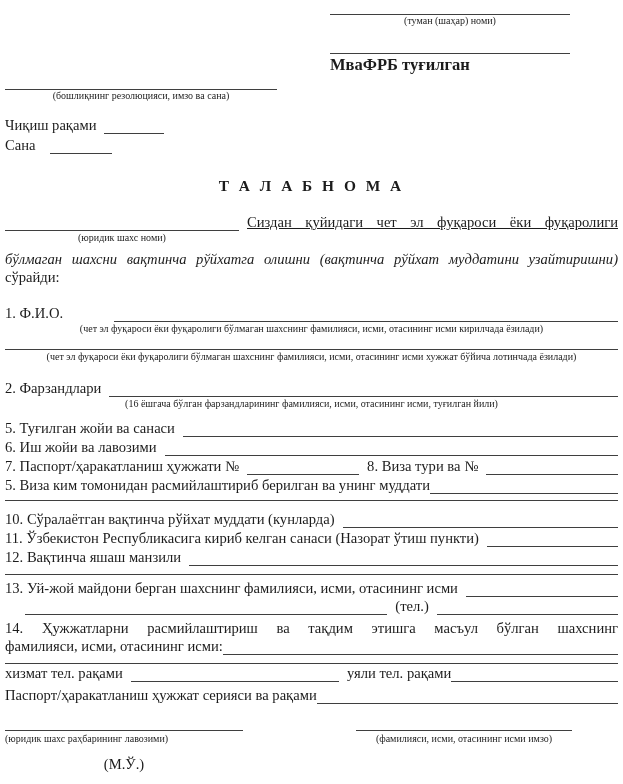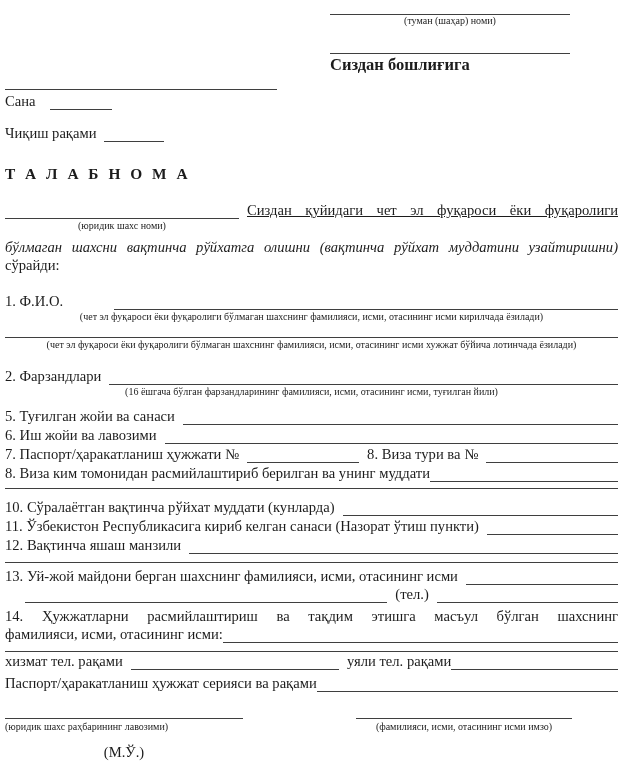--- a/index.html
+++ b/index.html
@@ -23,21 +23,21 @@
   .hdr-right .line2{height:8px;margin-top:18px;}
   .addressee{font-size:16.5px;font-weight:bold;line-height:20px;margin-top:1px;}
 
   .hdr-left{width:272px;margin-top:8px;}
   .hdr-left .line1{height:6px;}
   .numrow{margin-top:2px;}
   .numrow.first{margin-top:14px;}
   .w60{width:60px;height:14px;margin-left:8px;}
   .w62{width:62px;height:14px;margin-left:14px;}
 
-  .title{margin-top:22px;text-align:left;font-weight:bold;font-size:15.4px;letter-spacing:3px;line-height:19px;}
+  .title{margin-top:22px;text-align:center;font-weight:bold;font-size:15.4px;letter-spacing:3px;line-height:19px;}
 
   .intro-row{margin-top:18px;text-decoration:underline;}
   .org-blank{width:234px;height:15px;flex:0 0 auto;}
   .intro-t1{flex:1 1 auto;display:block;padding-left:8px;text-align:justify;text-align-last:justify;}
   .org-cap{width:234px;margin-top:1px;}
   .intro-t2{margin-top:6px;font-style:italic;}
 
   .f1-row{margin-top:18px;gap:43px;}
   .cap-u{margin-top:1px;}
   .hr-f1{margin-top:14px;}
@@ -64,32 +64,33 @@
 </style>
 </head>
 <body>
 
 <div class="page">
 
   <div class="hdr-right">
     <div class="hr line1"></div>
     <div class="caption center">(туман (шаҳар) номи)</div>
     <div class="hr line2"></div>
-    <div class="addressee">Сиздан бошлиғига</div>
+    <div class="addressee">МваФРБ туғилган</div>
   </div>
 
   <div class="hdr-left">
     <div class="hr line1"></div>
+    <div class="caption center">(бошлиқнинг резолюцияси, имзо ва сана)</div>
+    <div class="frow numrow first">
+      <span class="lbl">Чиқиш рақами</span>
+      <span class="blank w60"></span>
+    </div>
     <div class="frow numrow">
       <span class="lbl">Сана</span>
       <span class="blank w62"></span>
-    </div>
-    <div class="frow numrow first">
-      <span class="lbl">Чиқиш рақами</span>
-      <span class="blank w60"></span>
     </div>
   </div>
 
   <div class="title">Т А Л А Б Н О М А</div>
 
   <div class="frow intro-row">
     <span class="blank org-blank"></span>
     <span class="intro-t1">Сиздан қуйидаги чет эл фуқароси ёки фуқаролиги</span>
   </div>
   <div class="caption center org-cap">(юридик шахс номи)</div>
@@ -119,21 +120,21 @@
       <span class="lbl">6. Иш жойи ва лавозими</span>
       <span class="fill sp8"></span>
     </div>
     <div class="frow">
       <span class="lbl">7.  Паспорт/ҳаракатланиш ҳужжати №</span>
       <span class="fill fx085 sp8"></span>
       <span class="lbl sp8">8. Виза тури ва  №</span>
       <span class="fill fx100 sp8"></span>
     </div>
     <div class="frow">
-      <span class="lbl">8. Виза ким томонидан расмийлаштириб берилган ва унинг муддати</span>
+      <span class="lbl">5. Виза ким томонидан расмийлаштириб берилган ва унинг муддати</span>
       <span class="fill"></span>
     </div>
   </div>
   <div class="hr hr-9"></div>
 
   <div class="grid">
     <div class="frow">
       <span class="lbl">10. Сўралаётган вақтинча рўйхат муддати (кунларда)</span>
       <span class="fill sp8"></span>
     </div>

